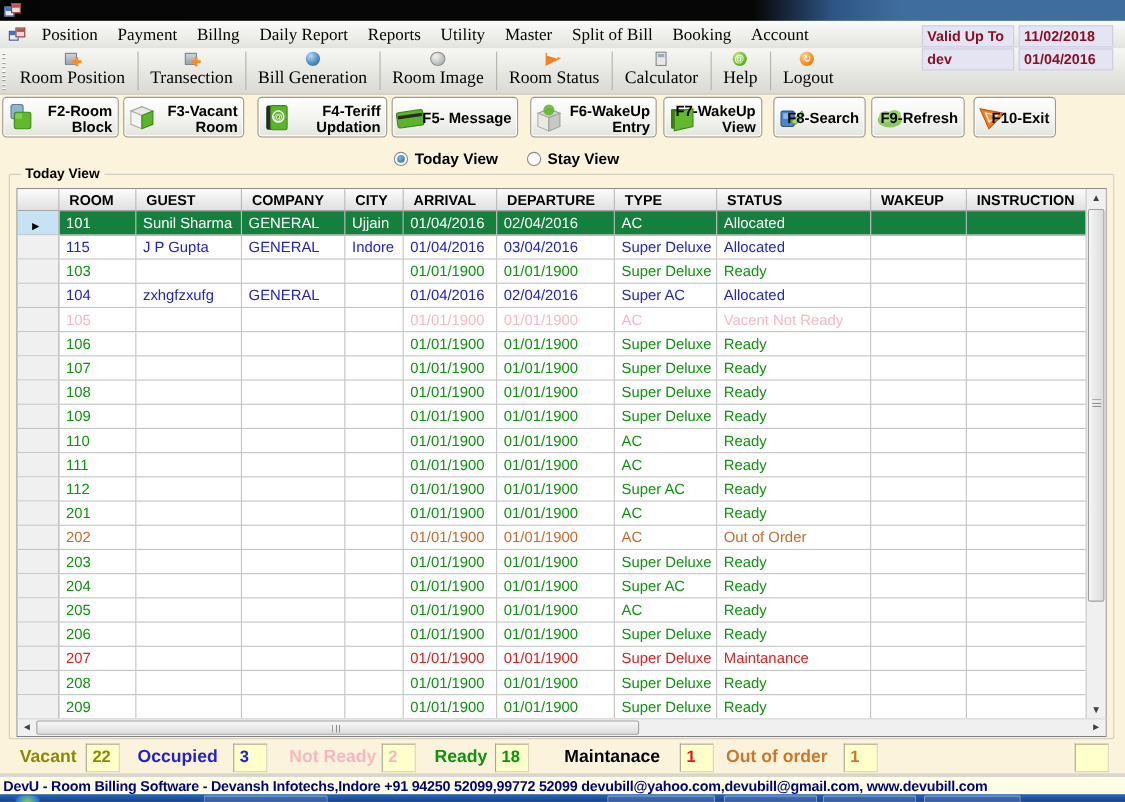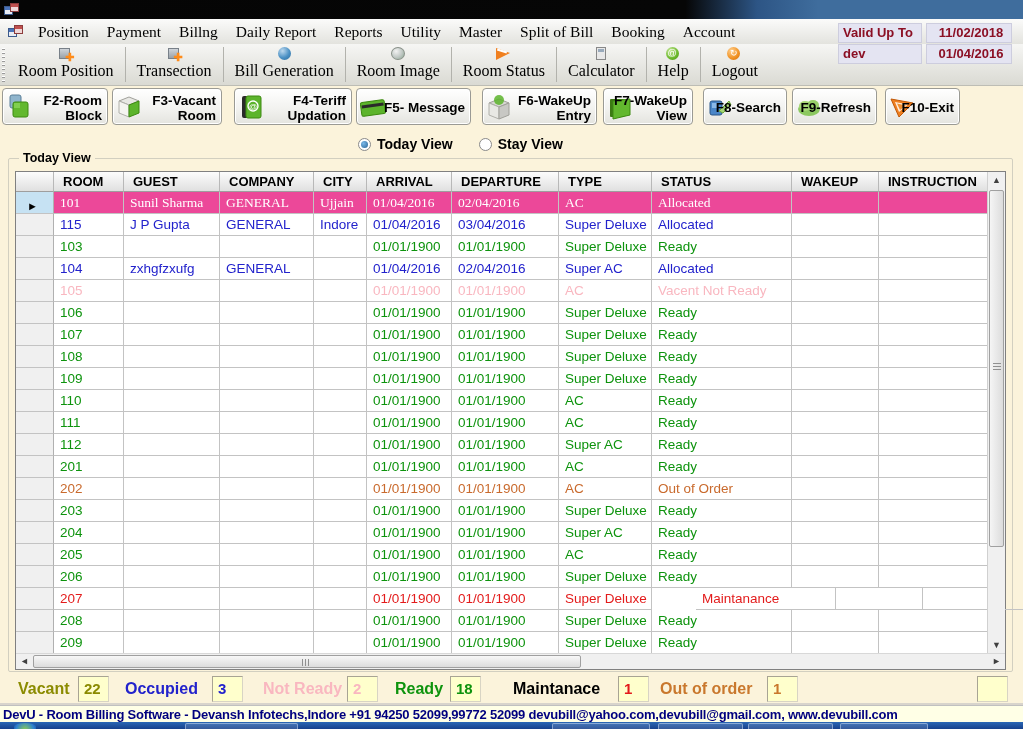--- a/index.html
+++ b/index.html
@@ -24,21 +24,21 @@
 .menubar .form-icon {margin-left:8px;}
 .menu-items {display:flex;margin-left:6px;}
 .menu-item {font-family:"Liberation Serif",serif;font-size:15.5px;color:#000;padding:0 9px;}
 
 
 .validity {position:absolute;right:10px;top:23px;width:175px;z-index:8;}
 .vrow {display:flex;margin-bottom:1px;}
 .vcell {background:#e4e4f2;border:1px solid #cdcdde;color:#8b0f24;font-weight:bold;font-size:13px;
   height:20px;line-height:18px;padding-left:4px;}
 .vcell.l {width:84px;margin-right:4px;}
-.vcell.r {width:86px;text-align:center;}
+.vcell.r {width:86px;}
 
 
 .toolbar {position:absolute;left:0;top:44px;width:1023px;height:42px;
   background:linear-gradient(#f6f6f4,#dadad3);border-bottom:1px solid #bdbdb5;display:flex;}
 .tb-grip {width:3px;height:34px;background:repeating-linear-gradient(to bottom,#fff 0 1px,#9a9a9a 1px 2px,transparent 2px 4px);margin:4px 2px;}
 .tb-item {display:flex;flex-direction:column;align-items:center;justify-content:flex-start;padding:2px 11px 0 11px;}
 .tb-item .ic {width:17px;height:16px;position:relative;}
 .tb-item .lbl {font-family:"Liberation Serif",serif;font-size:16px;color:#000;white-space:nowrap;margin-top:0;}
 .tb-sep {width:1px;background:#b2b2ac;margin:3px 0;}
 
@@ -63,21 +63,21 @@
 
 
 .grid {position:absolute;left:6px;top:12px;width:991px;height:499px;background:#fff;border:1px solid #808080;}
 .gheader {display:flex;height:20px;background:linear-gradient(#fcfcfc,#dedede);}
 .gh-cell {border-right:1px solid #b8b8b8;border-bottom:1px solid #9e9e9e;font-weight:bold;font-size:13px;color:#000;
   padding-left:9px;line-height:19px;overflow:hidden;white-space:nowrap;flex:0 0 auto;}
 .grow {display:flex;height:22px;}
 .gcell {border-right:1px solid #c3c3c3;border-bottom:1px solid #c3c3c3;font-size:13.5px;line-height:21px;
   padding-left:6px;overflow:hidden;white-space:nowrap;flex:0 0 auto;}
 .gcell.sel-cell {background:#f0f0f0;padding:0;position:relative;border-right:1px solid #b0b0b0;}
-.grow.selected .gcell:not(.sel-cell) {background:#ec4899;color:#fff !important;font-family:Liberation Serif, serif;}
+.grow.selected .gcell:not(.sel-cell) {background:#15803d;color:#fff !important;}
 .grow.selected .sel-cell {background:#c6e2f3;}
 .sel-arrow {position:absolute;left:11px;top:4px;font-size:11px;color:#000;}
 
 
 .vscroll {position:absolute;right:0;top:0;width:18px;height:482px;background:#f0f0f0;border-left:1px solid #d0d0d0;}
 .vscroll .arr {position:absolute;left:0;width:17px;height:17px;color:#404040;font-size:9px;text-align:center;line-height:17px;}
 .vscroll .arr.up {top:0;}
 .vscroll .arr.down {bottom:0;}
 .vthumb {position:absolute;left:1px;top:18px;width:15px;height:357px;background:linear-gradient(90deg,#f5f5f5,#dcdcdc);border:1px solid #a0a0a0;border-radius:2px;}
 .vthumb::after {content:"";position:absolute;left:3px;top:172px;width:8px;height:8px;
@@ -570,21 +570,21 @@
           </div>
           <div class="grow">
             <div class="gcell sel-cell" style="width: 38px;"></div>
             <div class="gcell" style="width: 70px; color: rgb(227, 27, 27);">207</div>
             <div class="gcell" style="width: 96px; color: rgb(227, 27, 27);"></div>
             <div class="gcell" style="width: 94px; color: rgb(227, 27, 27);"></div>
             <div class="gcell" style="width: 53px; color: rgb(227, 27, 27);"></div>
             <div class="gcell" style="width: 85px; color: rgb(227, 27, 27);">01/01/1900</div>
             <div class="gcell" style="width: 107px; color: rgb(227, 27, 27);">01/01/1900</div>
             <div class="gcell" style="width: 93px; color: rgb(227, 27, 27);">Super Deluxe</div>
-            <div class="gcell" style="width: 140px; color: rgb(227, 27, 27); margin-left: 44px;">Maintanance</div>
+            <div class="gcell" style="width: 140px; color: rgb(227, 27, 27);">Maintanance</div>
             <div class="gcell" style="width: 87px; color: rgb(227, 27, 27);"></div>
             <div class="gcell" style="width: 109px; color: rgb(227, 27, 27);"></div>
           </div>
           <div class="grow">
             <div class="gcell sel-cell" style="width: 38px;"></div>
             <div class="gcell" style="width: 70px; color: rgb(13, 147, 13);">208</div>
             <div class="gcell" style="width: 96px; color: rgb(13, 147, 13);"></div>
             <div class="gcell" style="width: 94px; color: rgb(13, 147, 13);"></div>
             <div class="gcell" style="width: 53px; color: rgb(13, 147, 13);"></div>
             <div class="gcell" style="width: 85px; color: rgb(13, 147, 13);">01/01/1900</div>

